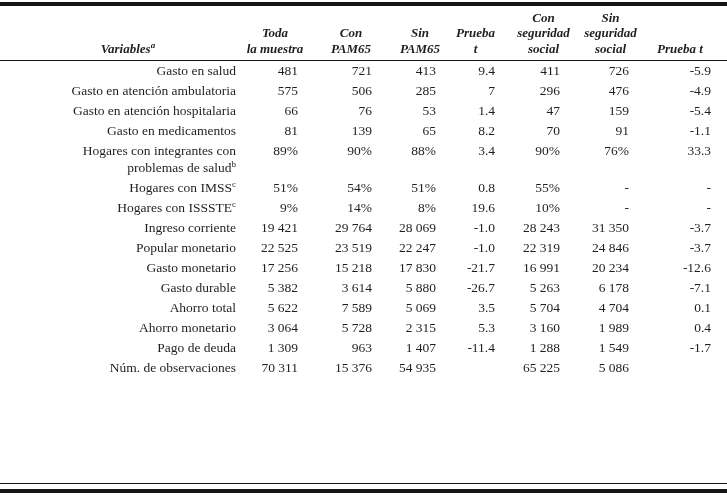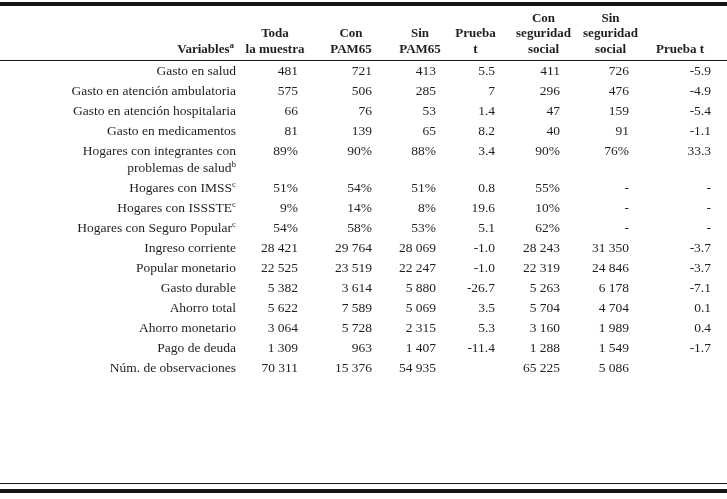--- a/index.html
+++ b/index.html
@@ -45,31 +45,32 @@
   }
   col.c1 { width: 236px; }
   col.c2 { width: 78px; }
   col.c3 { width: 74px; }
   col.c4 { width: 64px; }
   col.c5 { width: 59px; }
   col.c6 { width: 65px; }
   col.c7 { width: 69px; }
   col.c8 { width: 82px; }
   thead th {
+    font-style: italic;
     font-weight: bold;
     font-size: 13px;
     line-height: 1.18;
     vertical-align: bottom;
     text-align: center;
     white-space: pre-line;
     padding: 4px 2px 4px 2px;
     border-bottom: 1px solid #151515;
   }
   thead th.varhead {
-    text-align: right;
+    text-align: center;
     padding-left: 22px;
   }
   thead th.tcol { padding-right: 14px; }
   tbody td {
     font-size: 13.5px;
     line-height: 17px;
     padding: 1.5px 0;
     vertical-align: top;
   }
   tbody td.label {
@@ -124,21 +125,21 @@
 social</span></th>
           <th class="tcol"><span>Prueba t</span></th>
         </tr>
     </thead>
     <tbody>
         <tr>
           <td class="label"><span>Gasto en salud</span></td>
           <td class="num">481</td>
           <td class="num">721</td>
           <td class="num">413</td>
-          <td class="num">5.5</td>
+          <td class="num">9.4</td>
           <td class="num">411</td>
           <td class="num">726</td>
           <td class="num">-5.9</td>
         </tr>
         <tr>
           <td class="label"><span>Gasto en atención ambulatoria</span></td>
           <td class="num">575</td>
           <td class="num">506</td>
           <td class="num">285</td>
           <td class="num">7</td>
@@ -155,21 +156,21 @@
           <td class="num">47</td>
           <td class="num">159</td>
           <td class="num">-5.4</td>
         </tr>
         <tr>
           <td class="label"><span>Gasto en medicamentos</span></td>
           <td class="num">81</td>
           <td class="num">139</td>
           <td class="num">65</td>
           <td class="num">8.2</td>
-          <td class="num">40</td>
+          <td class="num">70</td>
           <td class="num">91</td>
           <td class="num">-1.1</td>
         </tr>
         <tr>
           <td class="label"><span>Hogares con integrantes con
 problemas de salud</span><sup>b</sup></td>
           <td class="num">89%</td>
           <td class="num">90%</td>
           <td class="num">88%</td>
           <td class="num">3.4</td>
@@ -191,50 +192,50 @@
           <td class="label"><span>Hogares con ISSSTE</span><sup>c</sup></td>
           <td class="num">9%</td>
           <td class="num">14%</td>
           <td class="num">8%</td>
           <td class="num">19.6</td>
           <td class="num">10%</td>
           <td class="num">-</td>
           <td class="num">-</td>
         </tr>
         <tr>
-          <td class="label"><span>Hogares con Seguro Popular</span><sup>c</sup></td>
-          <td class="num">54%</td>
-          <td class="num">58%</td>
-          <td class="num">53%</td>
-          <td class="num">5.1</td>
-          <td class="num">62%</td>
-          <td class="num">-</td>
-          <td class="num">-</td>
-        </tr>
-        <tr>
           <td class="label"><span>Ingreso corriente</span></td>
-          <td class="num">28 421</td>
+          <td class="num">19 421</td>
           <td class="num">29 764</td>
           <td class="num">28 069</td>
           <td class="num">-1.0</td>
           <td class="num">28 243</td>
           <td class="num">31 350</td>
           <td class="num">-3.7</td>
         </tr>
         <tr>
           <td class="label"><span>Popular monetario</span></td>
           <td class="num">22 525</td>
           <td class="num">23 519</td>
           <td class="num">22 247</td>
           <td class="num">-1.0</td>
           <td class="num">22 319</td>
           <td class="num">24 846</td>
           <td class="num">-3.7</td>
         </tr>
         <tr>
+          <td class="label"><span>Gasto monetario</span></td>
+          <td class="num">17 256</td>
+          <td class="num">15 218</td>
+          <td class="num">17 830</td>
+          <td class="num">-21.7</td>
+          <td class="num">16 991</td>
+          <td class="num">20 234</td>
+          <td class="num">-12.6</td>
+        </tr>
+        <tr>
           <td class="label"><span>Gasto durable</span></td>
           <td class="num">5 382</td>
           <td class="num">3 614</td>
           <td class="num">5 880</td>
           <td class="num">-26.7</td>
           <td class="num">5 263</td>
           <td class="num">6 178</td>
           <td class="num">-7.1</td>
         </tr>
         <tr>

